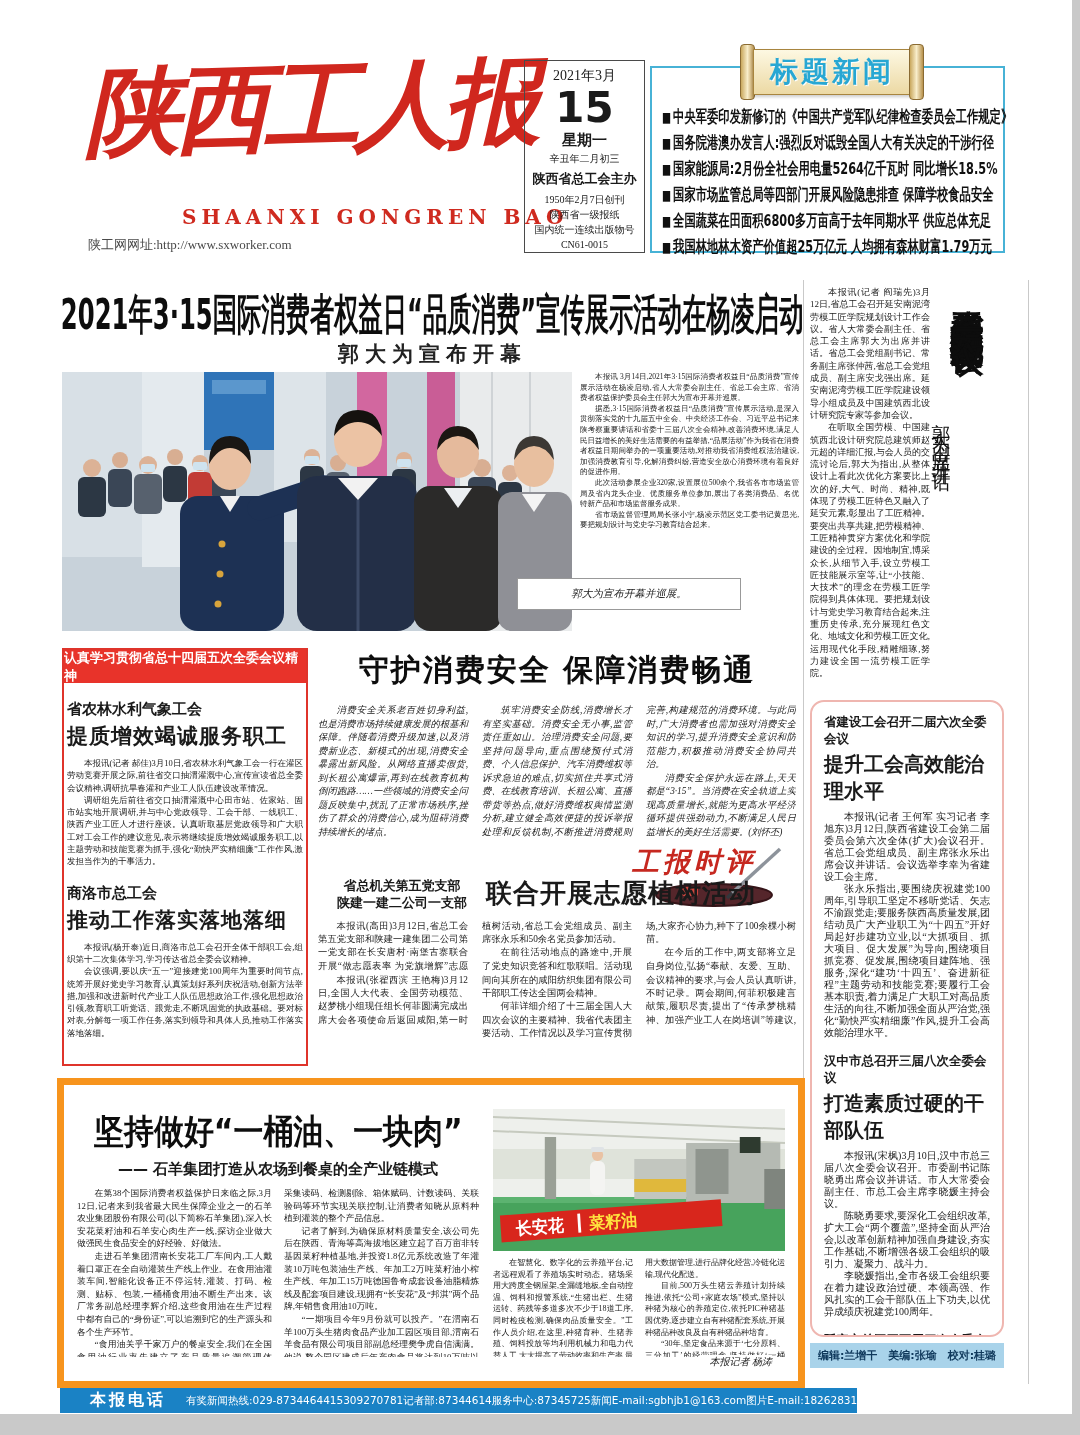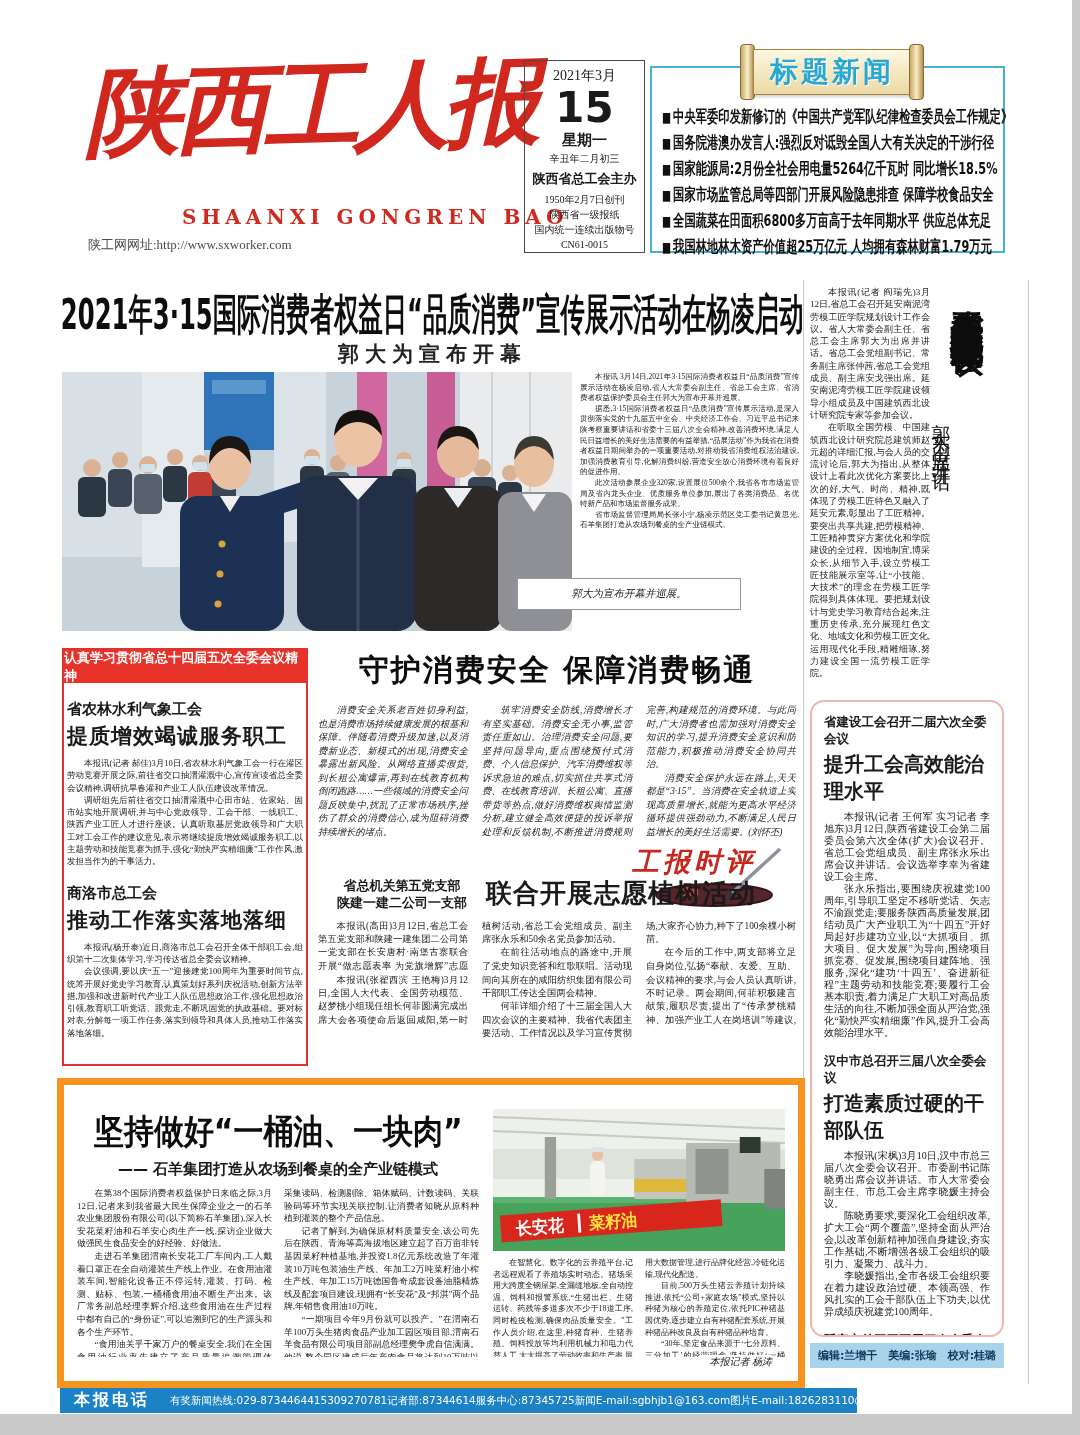--- a/index.html
+++ b/index.html
@@ -138,21 +138,21 @@
   .oil-cols p, .oil-cols2 p { text-indent:2em; }
   .oil-right { flex:1; display:flex; flex-direction:column; }
   .oil-photo { width:100%; height:142px; background:#eef0ec; }
   .oil-cols2 { flex:1; margin-top:6px; column-count:2; column-gap:12px; overflow:hidden;
     font-size:8px; line-height:11.6px; text-align:justify; }
   .oil-byline { position:absolute; right:26px; bottom:12px; font-size:10px;
     font-style:italic; background:#fff; padding-left:8px; }
 
   
   .footer { left:60px; top:1388px; width:797px; height:25px; background:#1a82c5;
-    color:#fff; display:flex; align-items:center; padding:0 14px; }
+    color:#fff; display:flex; align-items:center; padding:0 30px; }
   .footer-label { font-size:16px; font-weight:900; letter-spacing:3px; margin-right:20px;
     font-family:"DejaVu Sans",sans-serif; white-space:nowrap; }
   .footer-items { flex:1; display:flex; justify-content:space-between; }
   .footer-items p { font-size:10.5px; font-family:"DejaVu Sans",sans-serif; white-space:nowrap; }
 </style>
 </head>
 <body>
 
 <div id="sheet">
 
@@ -270,21 +270,21 @@
         <path d="M452 88 Q454 64 472 64 Q490 64 492 88 Q483 74 472 74 Q461 74 452 88 Z" fill="#3c3834"></path>
         <polygon points="460,122 484,122 472,140" fill="#f4f4f4"></polygon>
       </g>
     </svg>
   </div>
 
   <div class="abs lead-body">
       <p>本报讯 3月14日,2021年3·15国际消费者权益日“品质消费”宣传展示活动在杨凌启动,省人大常委会副主任、省总工会主席、省消费者权益保护委员会主任郭大为宣布开幕并巡展。</p>
       <p>据悉,3·15国际消费者权益日“品质消费”宣传展示活动,是深入贯彻落实党的十九届五中全会、中央经济工作会、习近平总书记来陕考察重要讲话和省委十三届八次全会精神,改善消费环境,满足人民日益增长的美好生活需要的有益举措,“品展活动”作为我省在消费者权益日期间举办的一项重要活动,对推动我省消费维权法治建设,加强消费教育引导,化解消费纠纷,营造安全放心消费环境有着良好的促进作用。</p>
       <p>此次活动参展企业320家,设置展位500余个,我省各市市场监管局及省内龙头企业、优质服务单位参加,展出了各类消费品、名优特新产品和市场监督服务成果。</p>
-      <p>省市场监督管理局局长张小宁,杨凌示范区党工委书记黄思光,石羊集团打造从农场到餐桌的全产业链模式。</p>
+      <p>省市场监督管理局局长张小宁,杨凌示范区党工委书记黄思光,要把规划设计与党史学习教育结合起来。</p>
     </div>
   <div class="abs caption-box">郭大为宣布开幕并巡展。</div>
 
   <div class="abs vline" style="left:803px; top:280px; height:1104px;"></div>
   <div class="abs vline" style="left:1028px; top:280px; height:1104px;"></div>
 
   <div class="abs rs-body">
       <p>本报讯(记者 阎瑞先)3月12日,省总工会召开延安南泥湾劳模工匠学院规划设计工作会议。省人大常委会副主任、省总工会主席郭大为出席并讲话。省总工会党组副书记、常务副主席张仲茜,省总工会党组成员、副主席安戈强出席。延安南泥湾劳模工匠学院建设领导小组成员及中国建筑西北设计研究院专家等参加会议。</p>
       <p>在听取全国劳模、中国建筑西北设计研究院总建筑师赵元超的详细汇报,与会人员的交流讨论后,郭大为指出,从整体设计上看此次优化方案要比上次的好,大气、时尚、精神,既体现了劳模工匠特色又融入了延安元素,彰显出了工匠精神。要突出共享共建,把劳模精神、工匠精神贯穿方案优化和学院建设的全过程。因地制宜,博采众长,从细节入手,设立劳模工匠技能展示室等,让“小技能、大技术”的理念在劳模工匠学院得到具体体现。要把规划设计与党史学习教育结合起来,注重历史传承,充分展现红色文化、地域文化和劳模工匠文化,运用现代化手段,精雕细琢,努力建设全国一流劳模工匠学院。</p>
     </div>

